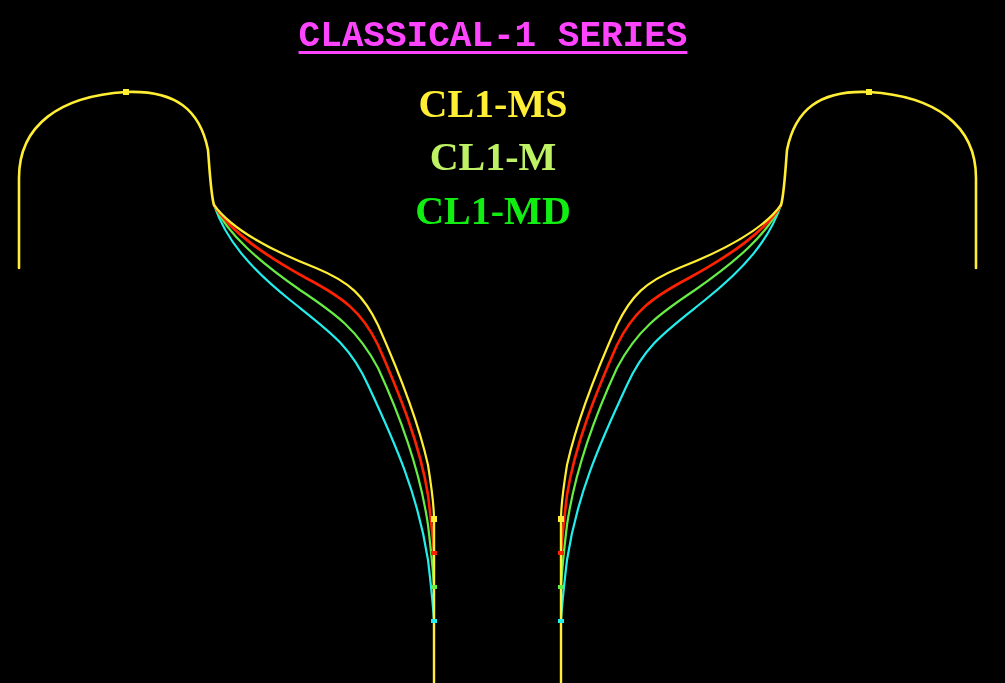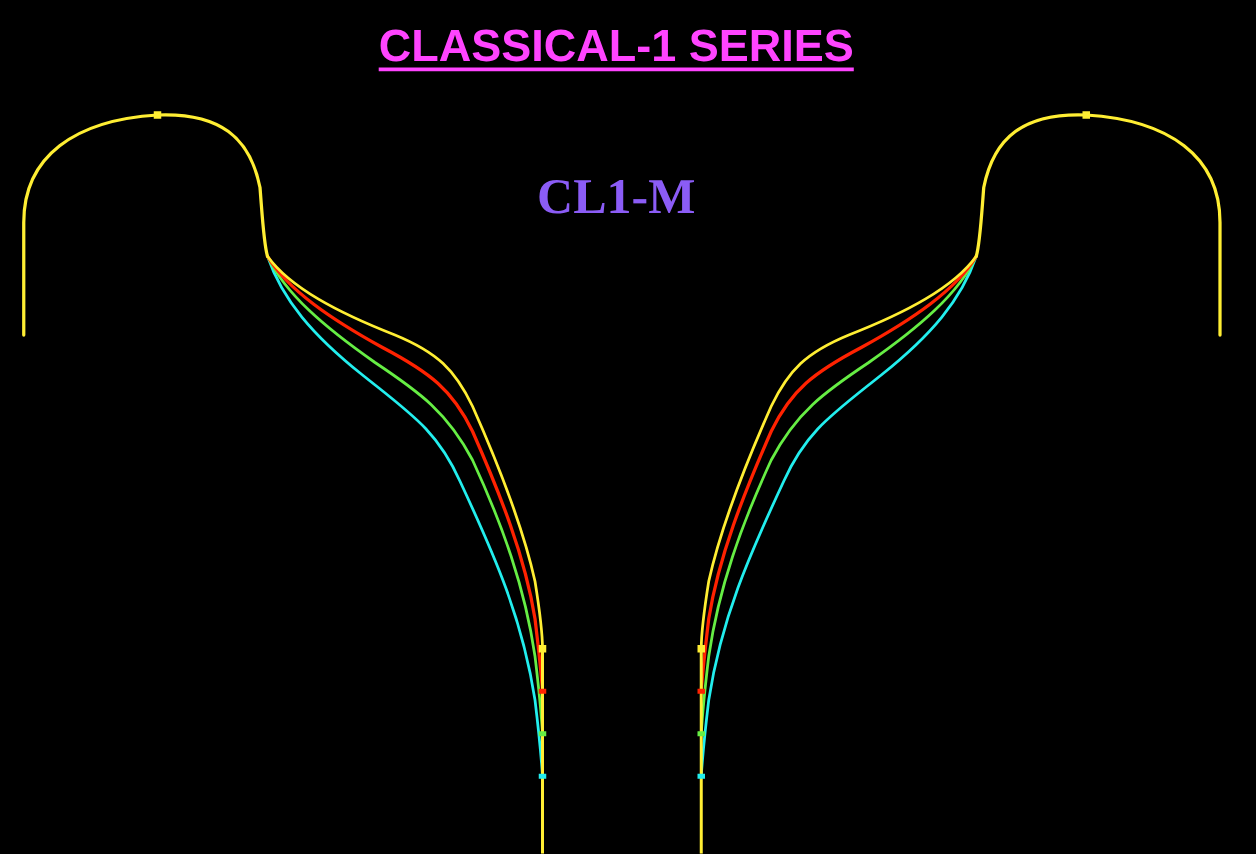--- a/index.html
+++ b/index.html
@@ -15,21 +15,21 @@
       width: 1005px;
       height: 683px;
       background: #000000;
     }
     .title {
       position: absolute;
       left: 0;
       top: 14px;
       width: 986px;
       text-align: center;
-      font-family: Liberation Sans, sans-serif;
+      font-family: Liberation Mono, monospace;
       font-weight: bold;
       font-size: 36px;
       letter-spacing: 0px;
       color: #ff44ff;
       text-decoration: underline;
       text-decoration-thickness: 3px;
       text-underline-offset: 5px;
       line-height: 46px;
     }
     .legend {
@@ -87,15 +87,17 @@
       <rect x="431" y="516" width="6" height="6" fill="#ffee33"></rect>
       <rect x="431" y="551" width="6" height="4" fill="#ff2200"></rect>
       <rect x="431" y="585" width="6" height="4" fill="#66ee44"></rect>
       <rect x="431" y="619" width="6" height="4" fill="#22eeee"></rect>
       <rect x="123" y="89" width="6" height="6" fill="#ffee33"></rect>
     </g>
   </svg>
 
   <div class="title">CLASSICAL-1 SERIES</div>
 
-  <div class="legend l1" style="color:#8b5cf6">CL1-M</div>
+  <div class="legend l0" style="color:#ffee33">CL1-MS</div>
+  <div class="legend l1" style="color:#bef264">CL1-M</div>
+  <div class="legend l2" style="color:#11ee11">CL1-MD</div>
 
 </div>
 
 </body></html>

